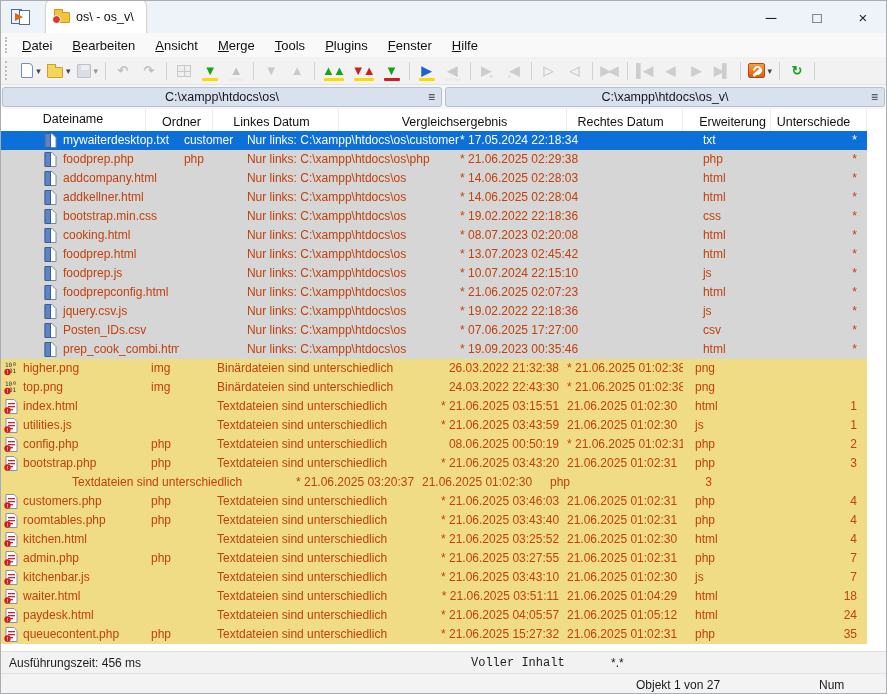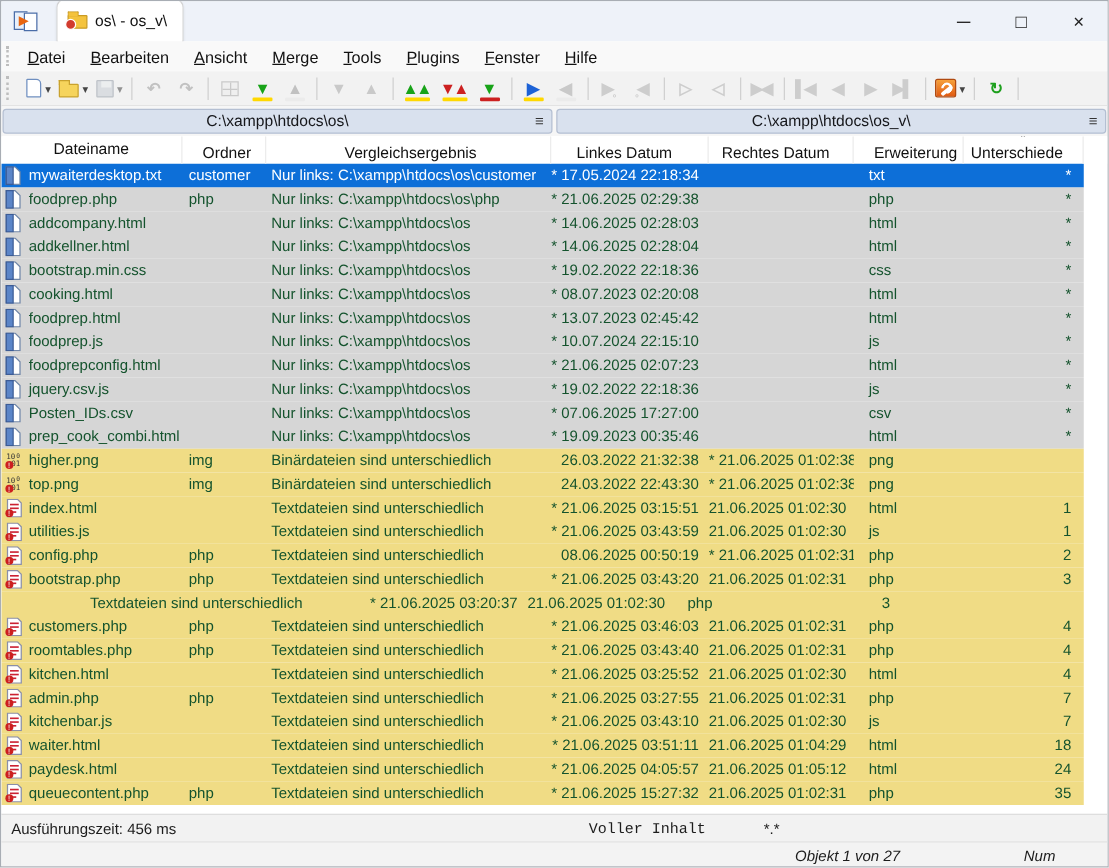--- a/index.html
+++ b/index.html
@@ -54,41 +54,41 @@
   
   .pathbar{ height:24px; background:#f6f6f6; display:flex; gap:3px; padding:2px 1px; flex:0 0 auto; }
   .path-header{ flex:1; background:#d9e1ee; border:1px solid #b4bfd2; border-radius:3px; display:flex; align-items:center; font-size:12.5px; color:#15161a; position:relative; }
   .path-header .ptext{ flex:1; text-align:center; }
   .path-burger{ position:absolute; right:6px; top:0; bottom:0; display:flex; align-items:center; font-size:12px; color:#333; }
   
   .listview{ flex:1; background:#fff; overflow:hidden; position:relative; }
   .list-header{ display:flex; height:22px; background:#fff; }
   .hcell{ position:relative; border-right:1px solid #ececec; font-size:12.5px; color:#111; display:flex; align-items:flex-end; justify-content:center; padding-bottom:2px; }
   .hcell .sort{ position:absolute; top:-2px; left:50%; transform:translateX(-50%); font-size:10px; color:#555; }
-  .row{ display:flex; height:19px; line-height:19px; font-size:12px; color:#14532d; width:866px; }
-  .row.left-only{ background:#d6d6d6; }
+  .row{ display:flex; height:19px; line-height:19px; font-size:12px; color:#c2410c; width:866px; }
+  .row.left-only{ background:#d6d6d6;padding-left:40px; }
   .row.binary-diff, .row.text-diff{ background:#f0dc85; }
   .row.selected{ background:#0d6fd8 !important; color:#fff; }
   .cell{ overflow:hidden; white-space:nowrap; }
   .c0{ width:145px; display:flex; align-items:center; }
   .c0 .ric{ width:14px; height:15px; margin:0 5px 0 3px; flex:0 0 auto; display:flex; align-items:center; }
   .c1{ width:67px; padding-left:5px; }
   .c2{ width:228px; padding-left:4px; }
   .c3{ width:126px; text-align:right; padding-right:8px; }
   .c4{ width:116px; text-align:right; padding-right:8px; }
   .c5{ width:88px; padding-left:12px; }
   .c6{ width:96px; text-align:right; padding-right:10px; }
   .hcell.c0{ justify-content:center; }
   
   .dirstatus{ height:22px; background:#f2f2f2; border-top:1px solid #dedede; position:relative; font-size:12px; color:#1c1c1c; flex:0 0 auto;padding-left:12px; }
   .dirstatus span{ position:absolute; top:4px; }
   .st-exec{ left:8px; }
   .st-method{ left:470px;font-family:Liberation Mono, monospace; }
   .st-filter{ left:610px; }
-  .mainstatus{ height:20px; background:#f3f3f3; border-top:1px solid #e2e2e2; position:relative; font-size:12px; color:#1c1c1c; flex:0 0 auto;font-style:italic; }
+  .mainstatus{ height:20px; background:#f3f3f3; border-top:1px solid #e2e2e2; position:relative; font-size:12px; color:#1c1c1c; flex:0 0 auto; }
   .mainstatus span{ position:absolute; top:4px; }
   .st-objects{ left:635px; }
   .st-num{ left:818px; }
 </style>
 </head>
 <body>
 
 <div class="window">
 
   <div class="titlebar">
@@ -241,25 +241,25 @@
   </div>
 
   <div class="listview">
     <div class="list-header" id="list-header">
         <div class="hcell c0">
           <span>Dateiname</span>
         </div>
         <div class="hcell c1">
           <span>Ordner</span>
         </div>
+        <div class="hcell c3">
+          <span>Linkes Datum</span>
+        </div>
         <div class="hcell c2">
           <span>Vergleichsergebnis</span>
-        </div>
-        <div class="hcell c3">
-          <span>Linkes Datum</span>
         </div>
         <div class="hcell c4">
           <span>Rechtes Datum</span>
         </div>
         <div class="hcell c5">
           <span>Erweiterung</span>
         </div>
         <div class="hcell c6">
           <span class="sort">ˆ</span>
           <span>Unterschiede</span>

